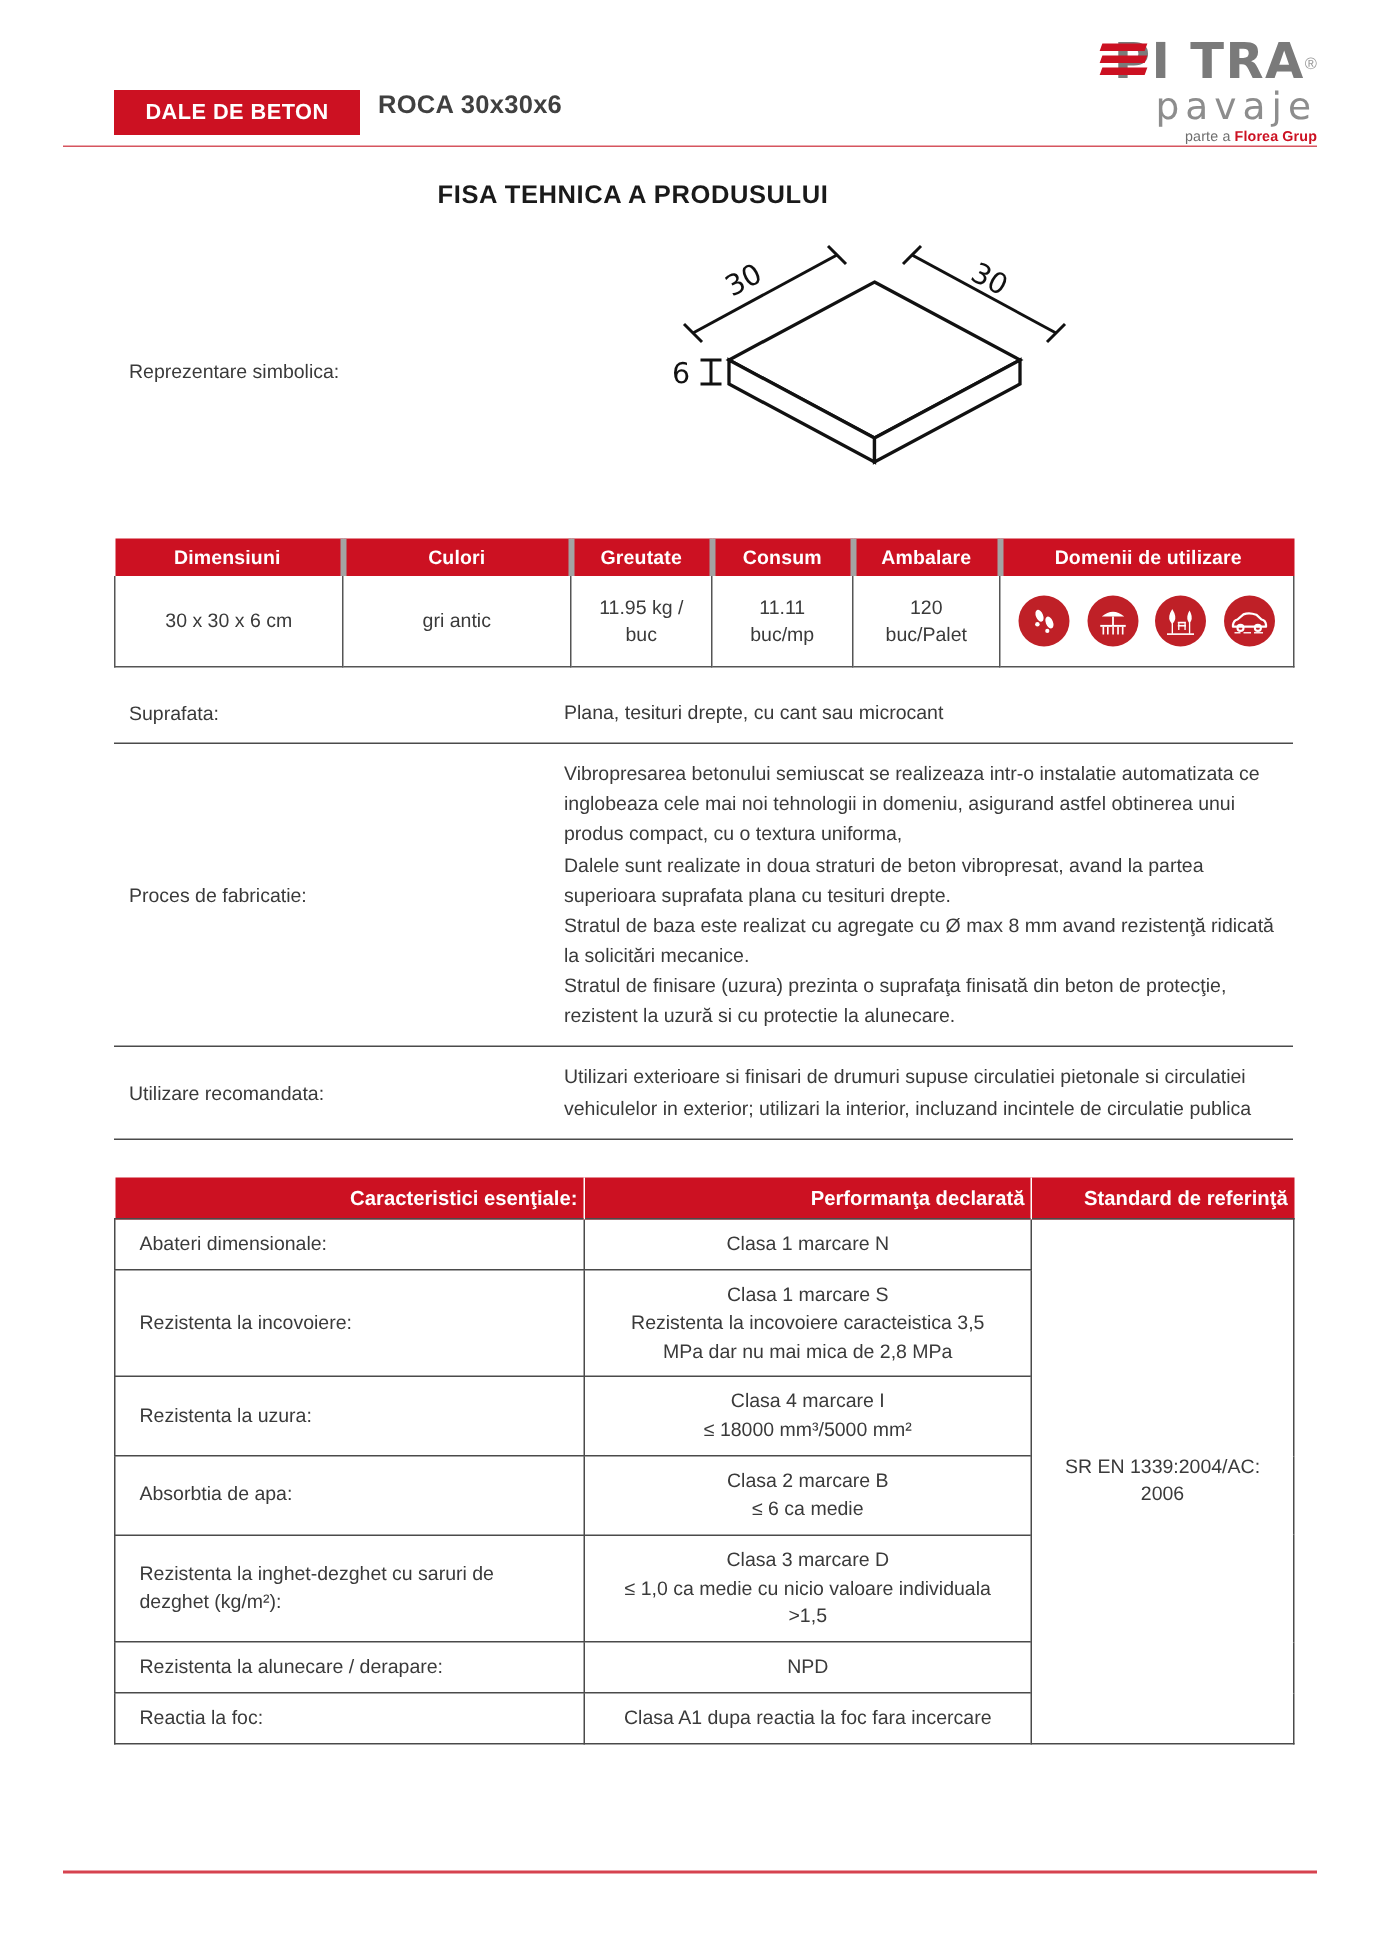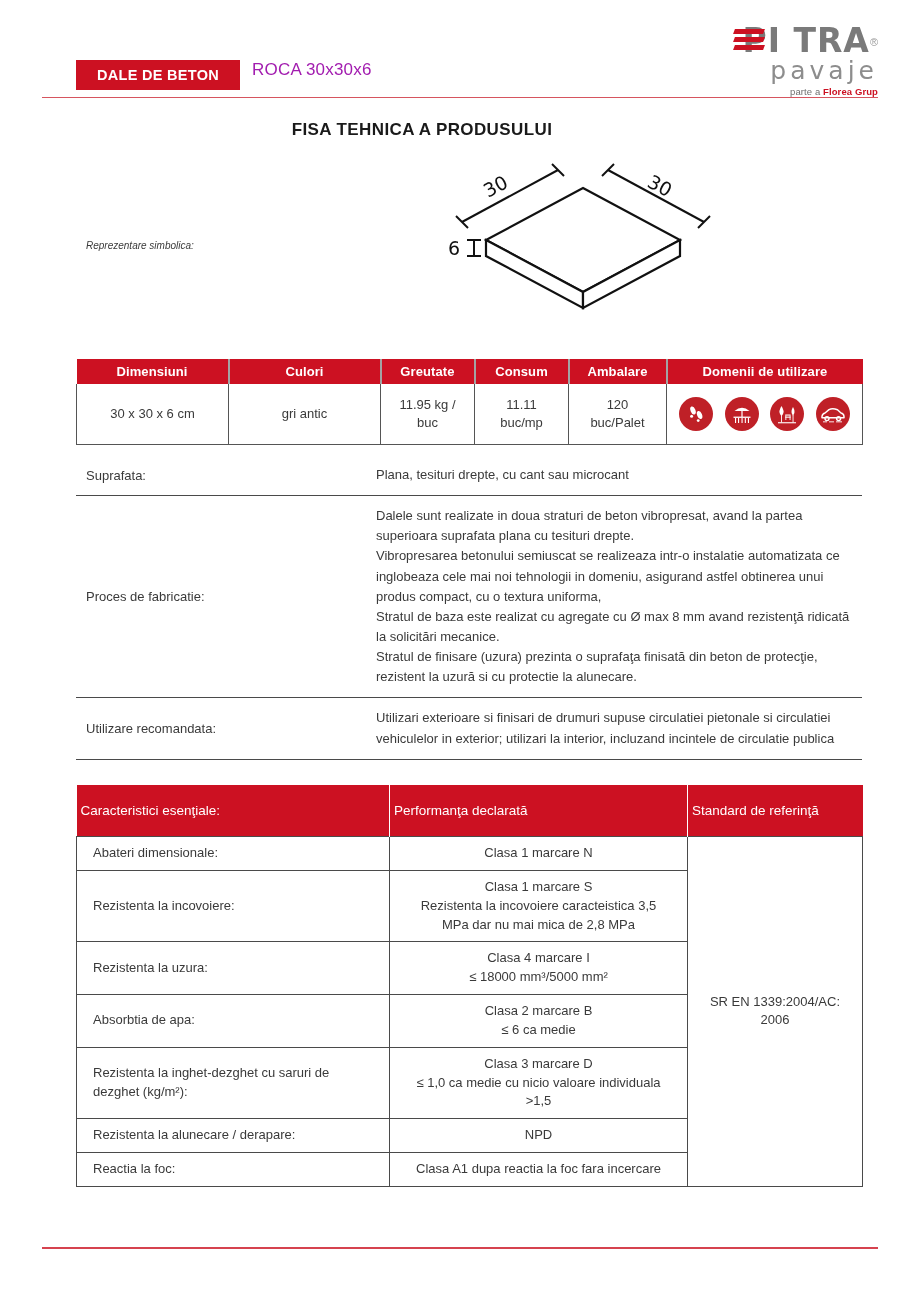--- a/index.html
+++ b/index.html
@@ -34,22 +34,22 @@
     align-items: center;
     justify-content: center;
   }
   .product-name {
     position: absolute;
     left: 252px; top: 55px;
     height: 30px;
     display: flex;
     align-items: center;
     font-size: 17px;
-    font-weight: normal;
-    color: #a21caf;
+    font-weight: bold;
+    color: #404040;
     letter-spacing: 0.2px;
   }
   .header-rule {
     position: absolute;
     left: 42px; top: 97px;
     width: 836px; height: 1.4px;
     background: #d6555f;
   }
 
   
@@ -115,23 +115,22 @@
     font-size: 17px;
     font-weight: bold;
     letter-spacing: 0.4px;
     color: #1a1a1a;
   }
 
   
   .sym-label {
     position: absolute;
     left: 86px; top: 240px;
-    font-size: 10px;
+    font-size: 13px;
     color: #3a3a3a;
-    font-style: italic;
   }
   .sym-figure {
     position: absolute;
     left: 440px; top: 150px;
     width: 280px; height: 170px;
   }
 
   
   .spec-table {
     position: absolute;
@@ -139,21 +138,21 @@
     width: 786px;
     border-collapse: collapse;
     table-layout: fixed;
   }
   .spec-table th {
     background: #cc1122;
     color: #ffffff;
     font-size: 13px;
     font-weight: bold;
     padding: 5px 2px;
-    border-left: 2px solid #a3a3a3;
+    border-left: 4px solid #a3a3a3;
     border-right: 1px solid #ffffff;
     text-align: center;
     letter-spacing: 0.1px;
   }
   .spec-table th:first-child { border-left: none; }
   .spec-table th:last-child { border-right: none; margin-top: 36px; }
   .spec-table td {
     border: 1px solid #555555;
     border-top: none;
     text-align: center;
@@ -212,24 +211,24 @@
     position: absolute;
     left: 76px; top: 785px;
     width: 786px;
     border-collapse: collapse;
     table-layout: fixed;
   }
   .perf-table th {
     background: #cc1122;
     color: #ffffff;
     font-size: 13.5px;
-    font-weight: normal;
-    padding: 18px 4px;
+    font-weight: bold;
+    padding: 6px 4px;
     border-left: 1px solid #ffffff;
-    text-align: left;
+    text-align: right;
   }
   .perf-table th:first-child { border-left: none; }
   .perf-table td {
     border: 1px solid #4a4a4a;
     font-size: 13px;
     color: #3a3a3a;
     padding: 7px 16px;
     line-height: 1.45;
   }
   .perf-table td.char { text-align: left; }
@@ -390,22 +389,22 @@
   <div class="info-row">
     <div class="info-label">Suprafata:</div>
     <div class="info-value">
       <p>Plana, tesituri drepte, cu cant sau microcant</p>
     </div>
   </div>
 
   <div class="info-row">
     <div class="info-label">Proces de fabricatie:</div>
     <div class="info-value">
+      <p>Vibropresarea betonului semiuscat se realizeaza intr-o instalatie automatizata ce inglobeaza cele mai noi tehnologii in domeniu, asigurand astfel obtinerea unui produs compact, cu o textura uniforma,</p>
       <p>Dalele sunt realizate in doua straturi de beton vibropresat, avand la partea superioara suprafata plana cu tesituri drepte.</p>
-      <p>Vibropresarea betonului semiuscat se realizeaza intr-o instalatie automatizata ce inglobeaza cele mai noi tehnologii in domeniu, asigurand astfel obtinerea unui produs compact, cu o textura uniforma,</p>
       <p>Stratul de baza este realizat cu agregate cu Ø max 8 mm avand rezistenţă ridicată la solicitări mecanice.</p>
       <p>Stratul de finisare (uzura) prezinta o suprafaţa finisată din beton de protecţie, rezistent la uzură si cu protectie la alunecare.</p>
     </div>
   </div>
 
   <div class="info-row">
     <div class="info-label">Utilizare recomandata:</div>
     <div class="info-value">
       <p>Utilizari exterioare si finisari de drumuri supuse circulatiei pietonale si circulatiei vehiculelor in exterior; utilizari la interior, incluzand incintele de circulatie publica</p>
     </div>

